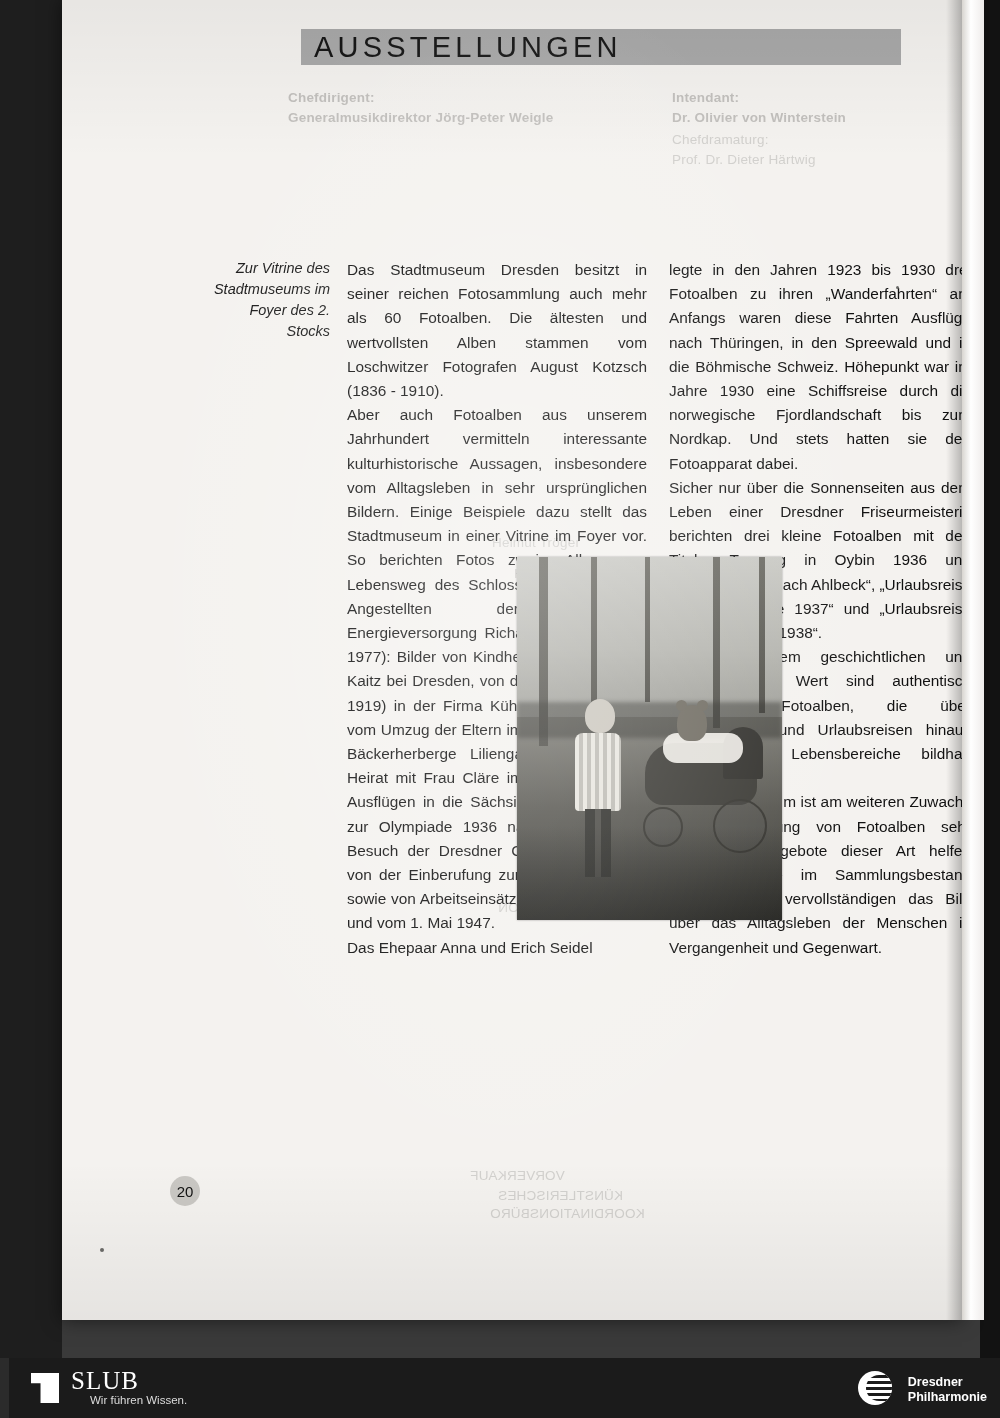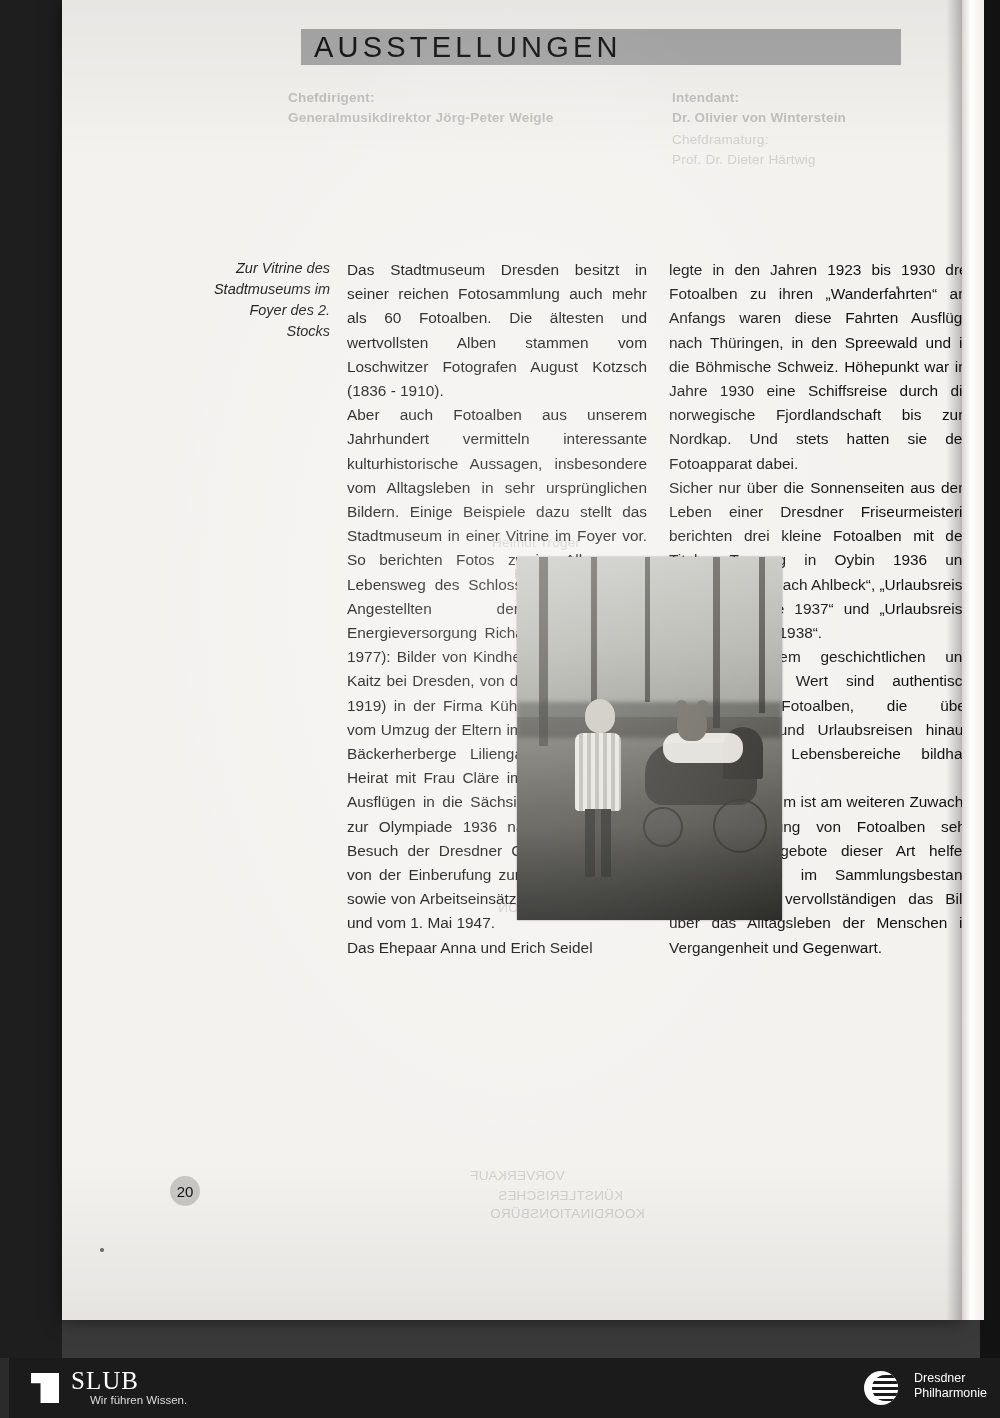--- a/index.html
+++ b/index.html
@@ -222,21 +222,21 @@
     display: flex; align-items: center; justify-content: space-between;
     padding: 0 22px;
   }
   .slub { display:flex; align-items:center; gap:12px; }
   .slub-mark {
     width: 28px; height: 30px; background: #ffffff;
     clip-path: polygon(0 0, 100% 0, 100% 100%, 34% 100%, 34% 34%, 0 34%);
   }
   .slub-text .t1 { color:#fff; font-size:25px; letter-spacing:1px; line-height:25px; font-family:"Liberation Serif", serif; }
   .slub-text .t2 { color:#dcdcdc; font-size:11.5px; line-height:15px;margin-left:19px; }
-  .dp { display:flex; align-items:flex-start; gap:16px; }
+  .dp { display:flex; align-items:flex-end; gap:16px;font-weight:bold; }
   .dp-mark {
     width: 34px; height: 34px; border-radius: 50%;
     background: #fff;
     position: relative; overflow:hidden;
   }
   .dp-mark::before{
     content:""; position:absolute; left:8px; top:4px; width:26px; height:26px;
     background: repeating-linear-gradient(180deg,#1b1b1b 0 3px, #ffffff 3px 6px);
     border-radius: 50% 0 0 50%;
   }

